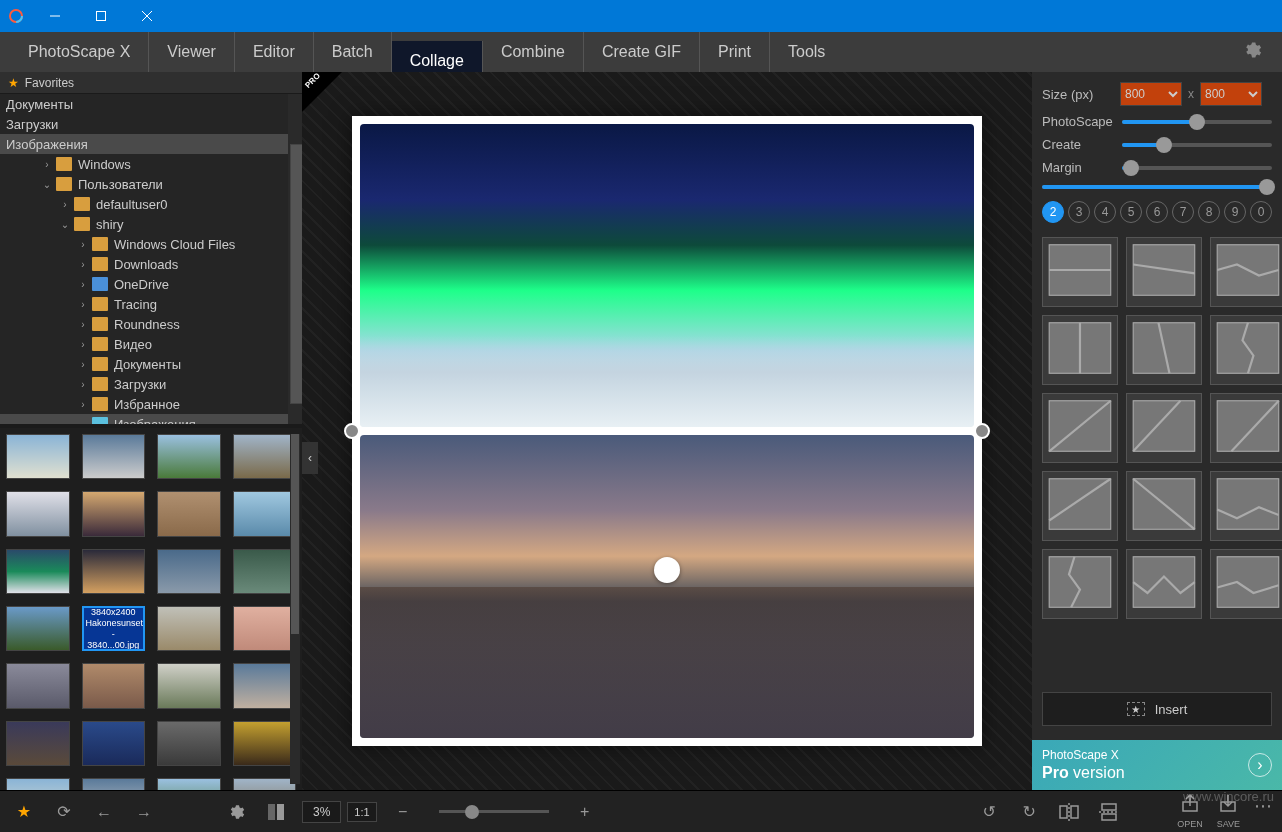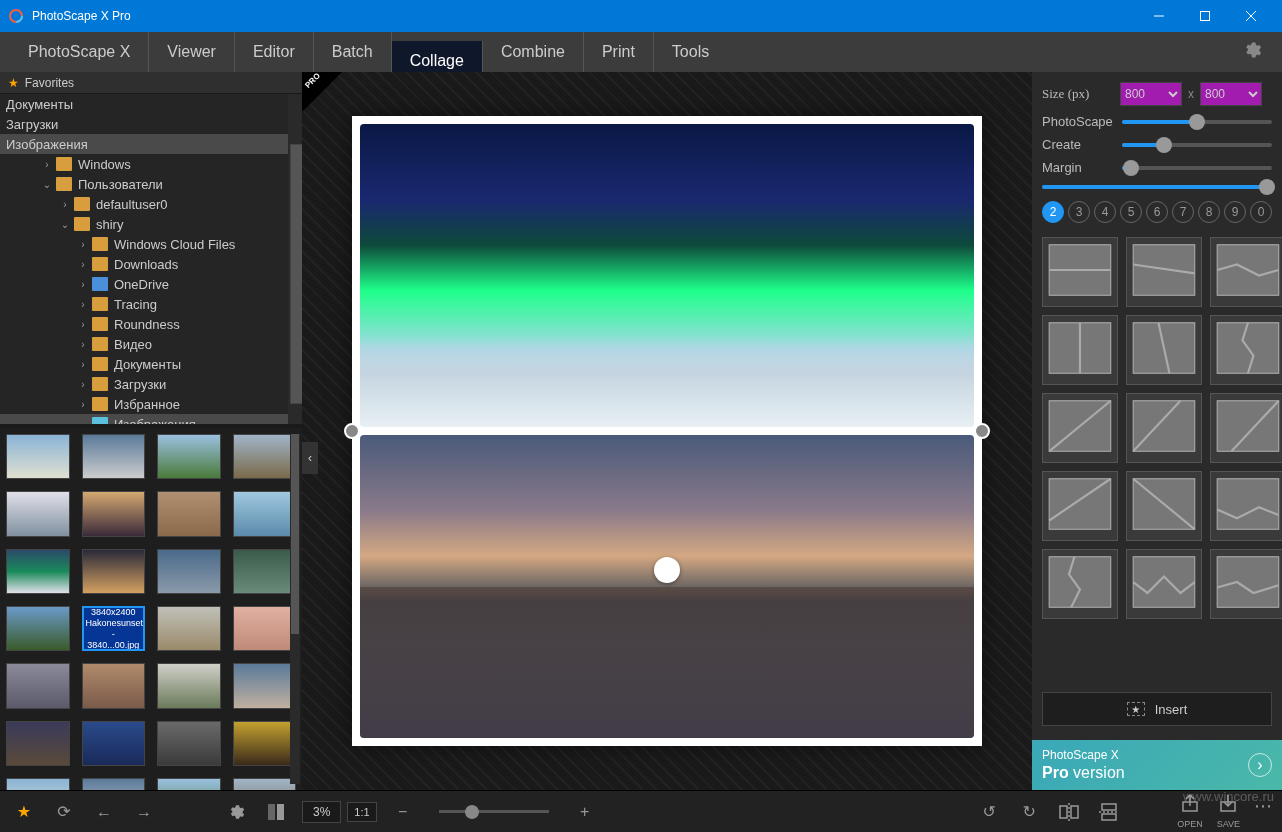--- a/index.html
+++ b/index.html
@@ -69,22 +69,22 @@
 .sunset::after { content:""; position:absolute; left:0; right:0; top:50%; height:50%; background: linear-gradient(to bottom, rgba(80,60,50,0.6), rgba(60,50,60,0.8)); }
 .mountains { position:absolute; bottom:0; left:0; right:0; height:30%; background: linear-gradient(to top, #e8f0f4 0%, #c4d4e0 60%, transparent 100%); }
 .collage .handle { position: absolute; width: 16px; height: 16px; background: #888; border-radius: 50%; border: 2px solid #fff; }
 .collage .handle.left { left: -8px; top: 50%; transform: translateY(-50%); }
 .collage .handle.right { right: -8px; top: 50%; transform: translateY(-50%); }
 .collage .center-dot { position: absolute; left: 50%; top: 72%; width: 26px; height: 26px; background: #fff; border-radius: 50%; transform: translate(-50%,-50%); box-shadow: 0 1px 4px rgba(0,0,0,0.4); }
 
 
 .right-panel { width: 250px; background: #2a2a2a; padding: 10px 10px 0 10px; display: flex; flex-direction: column; gap: 8px; overflow: hidden; }
 .rp-row { display: flex; align-items: center; gap: 6px; color: #bbb; font-size: 13px; }
-.rp-row .label { width: 72px; flex-shrink: 0; font-family: Liberation Serif, serif; }
-.rp-row select { background: #a21caf; color: #ccc; border: 1px solid #444; height: 24px; font-size: 12px; width: 62px; }
+.rp-row .label { width: 72px; flex-shrink: 0; }
+.rp-row select { background: #c2410c; color: #ccc; border: 1px solid #444; height: 24px; font-size: 12px; width: 62px; }
 .rp-row .x { color: #888; font-size: 12px; }
 .rp-btn { background: #1a1a1a; border: 1px solid #444; color: #ccc; height: 22px; flex: 1; font-size: 12px; cursor: pointer; }
 .rp-icon-btn { width: 22px; height: 22px; background: #1a1a1a; border: 1px solid #444; color: #888; display: flex; align-items: center; justify-content: center; cursor: pointer; font-size: 13px; }
 
 .slider-row { display: flex; align-items: center; gap: 8px; color: #bbb; font-size: 13px; }
 .slider-row .label { width: 72px; flex-shrink: 0; }
 .slider { flex: 1; height: 4px; background: #555; position: relative; border-radius: 2px; }
 .slider .fill { position: absolute; left: 0; top: 0; bottom: 0; background: #2196f3; border-radius: 2px; }
 .slider .knob { position: absolute; top: 50%; width: 16px; height: 16px; background: #999; border-radius: 50%; transform: translate(-50%,-50%); cursor: pointer; }
 
@@ -139,21 +139,20 @@
 </head>
 <body>
 
 <div class="titlebar">
   <span class="logo">
     <svg viewBox="0 0 16 16" width="16" height="16">
         <circle cx="8" cy="8" r="6" fill="none" stroke="#ff5a3c" stroke-width="2"></circle>
         <circle cx="8" cy="8" r="6" fill="none" stroke="#3cc8ff" stroke-width="2" stroke-dasharray="9 30"></circle>
       </svg>
   </span>
-  <span class="title">PhotoScape X Pro</span>
   <div class="win-controls">
     <div class="win-btn">
       <svg width="10" height="10" viewBox="0 0 10 10">
           <line x1="0" y1="5" x2="10" y2="5" stroke="#fff" stroke-width="1"></line>
         </svg>
     </div>
     <div class="win-btn">
       <svg width="10" height="10" viewBox="0 0 10 10">
           <rect x="0.5" y="0.5" width="9" height="9" fill="none" stroke="#fff" stroke-width="1"></rect>
         </svg>
@@ -167,20 +166,21 @@
   </div>
 </div>
 
 <div class="main-tabs">
   <div class="tab">PhotoScape X</div>
   <div class="tab">Viewer</div>
   <div class="tab">Editor</div>
   <div class="tab">Batch</div>
   <div class="tab active">Collage</div>
   <div class="tab">Combine</div>
+  <div class="tab">Create GIF</div>
   <div class="tab">Print</div>
   <div class="tab" style="border-right:none">Tools</div>
   <div class="spacer"></div>
   <div class="gear">
     <svg width="20" height="20" viewBox="0 0 24 24" fill="#888">
         <path d="M12 8a4 4 0 100 8 4 4 0 000-8zm9 4a7 7 0 00-.1-1l2-1.6-2-3.4-2.4 1a7 7 0 00-1.7-1L16 3h-4l-.8 2.5a7 7 0 00-1.7 1l-2.4-1-2 3.4 2 1.6a7 7 0 000 2l-2 1.6 2 3.4 2.4-1a7 7 0 001.7 1L12 21h4l.8-2.5a7 7 0 001.7-1l2.4 1 2-3.4-2-1.6c.07-.33.1-.66.1-1z"></path>
       </svg>
   </div>
 </div>
 

